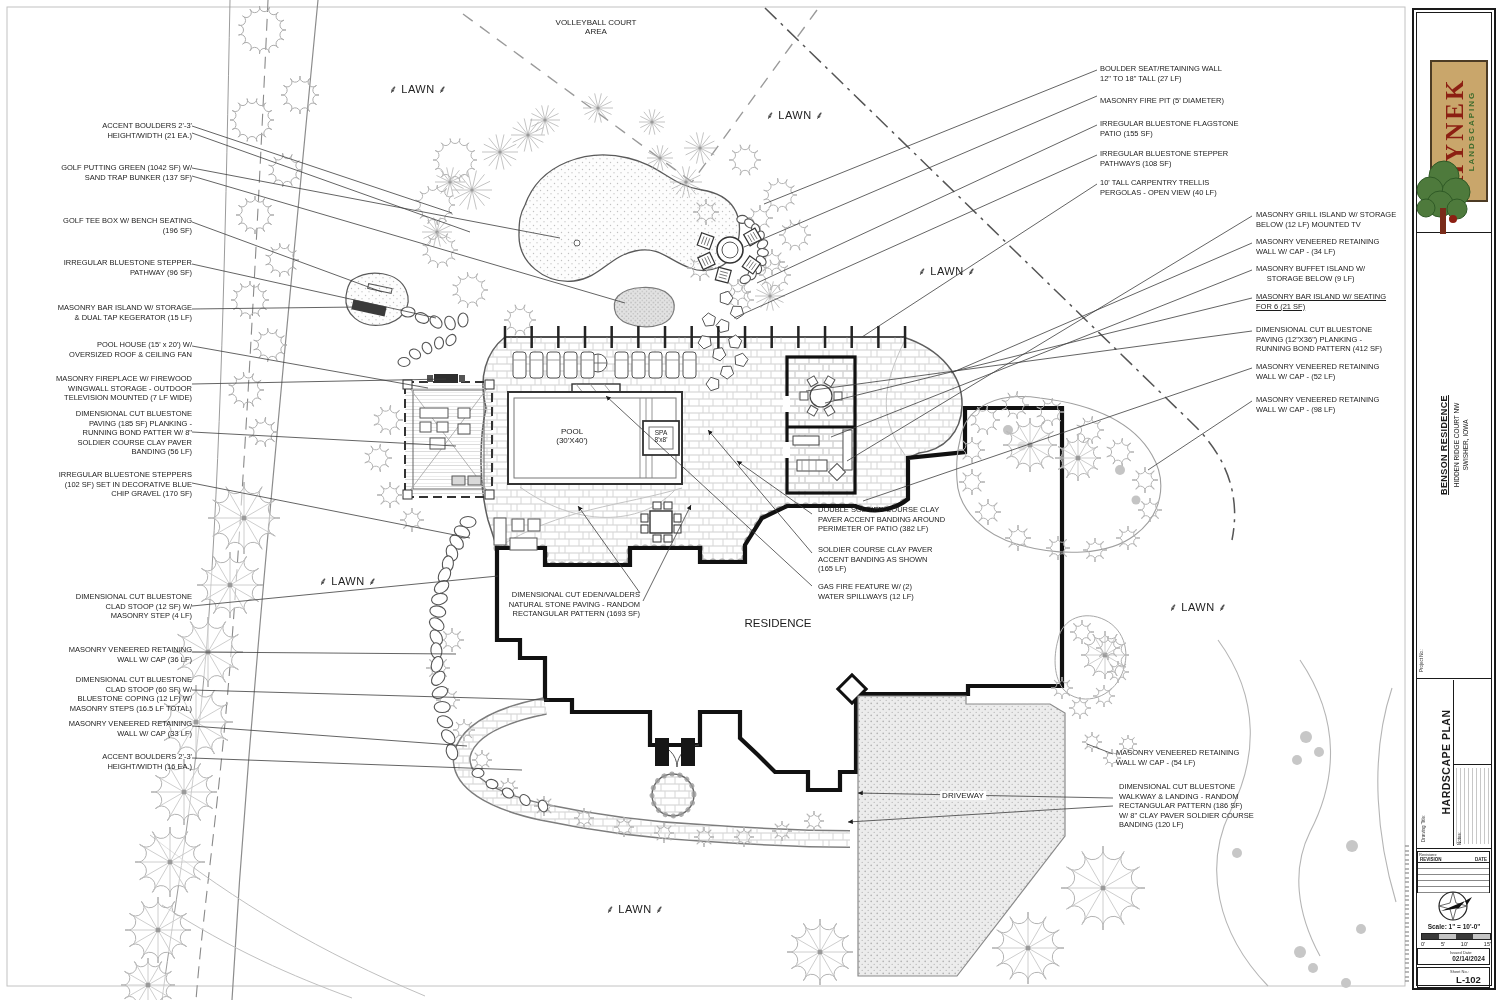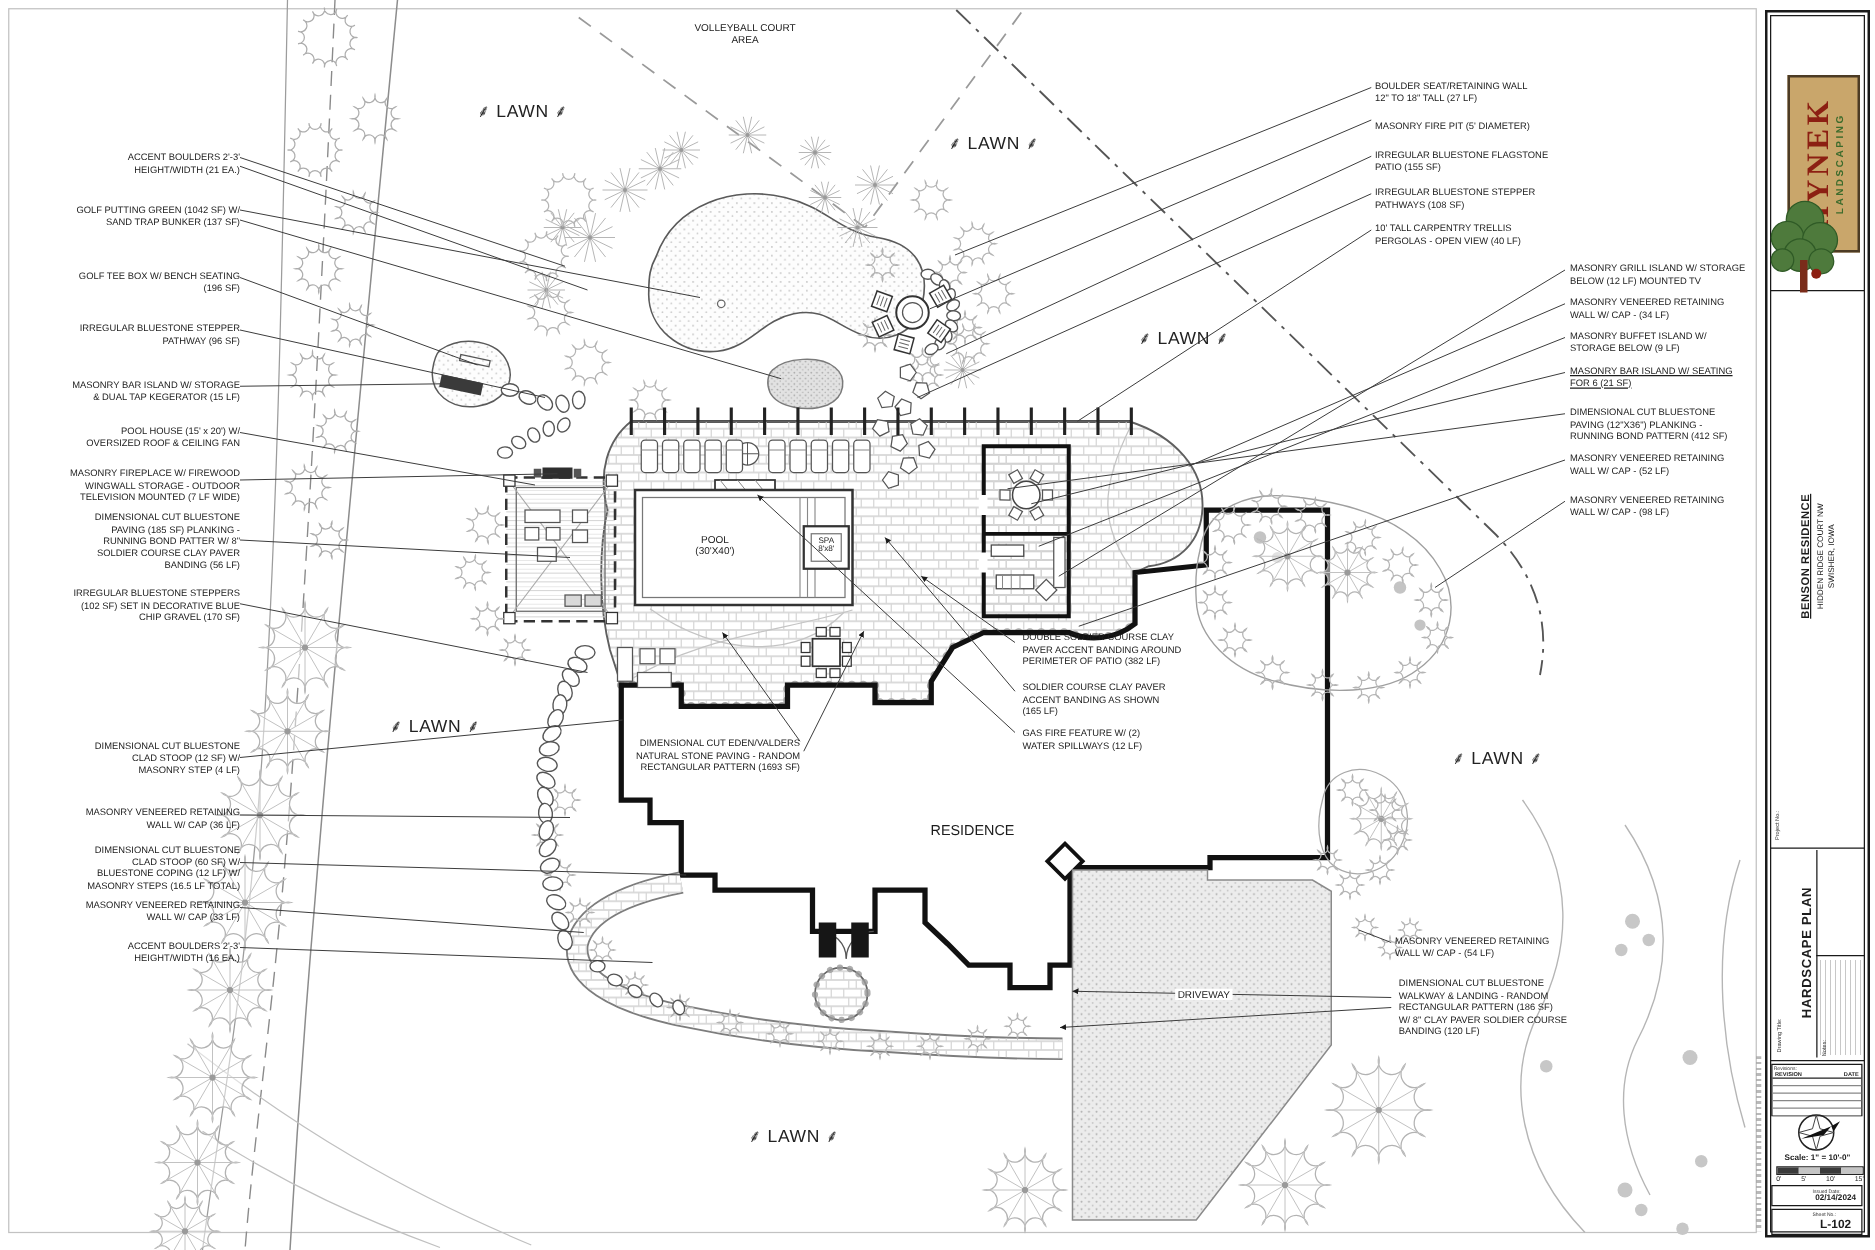--- a/index.html
+++ b/index.html
@@ -4,21 +4,21 @@
 <style>
   html,body{margin:0;padding:0;background:#fff;}
   .sheet{position:relative;width:1500px;height:1000px;background:#fff;overflow:hidden;
          font-family:"Liberation Sans",sans-serif;color:#1c1c1c;}
   #plan-svg{position:absolute;left:0;top:0;}
   .callout{position:absolute;font-size:7.5px;line-height:9.6px;white-space:pre-line;color:#1c1c1c;}
   .callout.r{text-align:right;}
   .callout.l{text-align:left;}
   .area-label{position:absolute;white-space:pre-line;text-align:center;transform:translate(-50%,0);color:#1c1c1c;}
   .area-label.boxed{background:#fff;padding:0 2px;}
-  .lawn{position:absolute;font-size:14px;letter-spacing:.5px;color:#222;transform:translate(-50%,-50%);}
+  .lawn{position:absolute;font-size:11px;letter-spacing:.5px;color:#222;transform:translate(-50%,-50%);}
   
   .tb-frame{position:absolute;left:1412px;top:8px;width:84px;height:982px;border:2px solid #1a1a1a;box-sizing:border-box;background:#fff;}
   .tb-frame .inner{position:absolute;inset:2px;border:1px solid #1a1a1a;}
   .tb-divider{position:absolute;left:1416px;width:76px;height:0;border-top:1.5px solid #1a1a1a;}
   .logo-card{position:absolute;left:1430px;top:202px;width:142px;height:58px;transform:rotate(-90deg);transform-origin:0 0;
              background:#c9a66b;border:2px solid #4c3b24;box-sizing:border-box;display:flex;flex-direction:column;
              align-items:center;justify-content:center;}
   .logo-name{font-family:"Liberation Serif",serif;font-weight:bold;font-size:25px;letter-spacing:3px;color:#8c1f12;line-height:24px;}
   .logo-tag{font-size:8px;font-weight:bold;letter-spacing:2px;color:#3c6b2c;}
   .proj-block{position:absolute;left:1434px;top:660px;width:430px;height:40px;transform:rotate(-90deg);transform-origin:0 0;
@@ -957,21 +957,21 @@
       <div class="callout l" style="top: 119px; left: 1100px;">IRREGULAR BLUESTONE FLAGSTONE
 PATIO (155 SF)</div>
       <div class="callout l" style="top: 149px; left: 1100px;">IRREGULAR BLUESTONE STEPPER
 PATHWAYS (108 SF)</div>
       <div class="callout l" style="top: 178px; left: 1100px;">10' TALL CARPENTRY TRELLIS
 PERGOLAS - OPEN VIEW (40 LF)</div>
       <div class="callout l" style="top: 210px; left: 1256px;">MASONRY GRILL ISLAND W/ STORAGE
 BELOW (12 LF) MOUNTED TV</div>
       <div class="callout l" style="top: 237px; left: 1256px;">MASONRY VENEERED RETAINING
 WALL W/ CAP - (34 LF)</div>
-      <div class="callout l" style="top: 264px; left: 1256px;">MASONRY BUFFET ISLAND W/
+      <div class="callout l" style="top: 264px; left: 1256px; text-align: center;">MASONRY BUFFET ISLAND W/
 STORAGE BELOW (9 LF)</div>
       <div class="callout l" style="top: 292px; left: 1256px; text-decoration: underline;">MASONRY BAR ISLAND W/ SEATING
 FOR 6 (21 SF)</div>
       <div class="callout l" style="top: 325px; left: 1256px;">DIMENSIONAL CUT BLUESTONE
 PAVING (12"X36") PLANKING -
 RUNNING BOND PATTERN (412 SF)</div>
       <div class="callout l" style="top: 362px; left: 1256px;">MASONRY VENEERED RETAINING
 WALL W/ CAP - (52 LF)</div>
       <div class="callout l" style="top: 395px; left: 1256px;">MASONRY VENEERED RETAINING
 WALL W/ CAP - (98 LF)</div>
@@ -992,21 +992,21 @@
 WALKWAY &amp; LANDING - RANDOM
 RECTANGULAR PATTERN (186 SF)
 W/ 8" CLAY PAVER SOLDIER COURSE
 BANDING (120 LF)</div>
       <div class="area-label" style="left: 596px; top: 18px; font-size: 8px;">VOLLEYBALL COURT
 AREA</div>
       <div class="area-label" style="left: 572px; top: 427px; font-size: 8px;">POOL
 (30'X40')</div>
       <div class="area-label" style="left: 661px; top: 429px; font-size: 6.5px;">SPA
 8'x8'</div>
-      <div class="area-label" style="left: 778px; top: 617px; font-size: 11.5px; margin-top: 42px;">RESIDENCE</div>
+      <div class="area-label" style="left: 778px; top: 617px; font-size: 11.5px;">RESIDENCE</div>
       <div class="area-label boxed" style="left: 963px; top: 791px; font-size: 8px;">DRIVEWAY</div>
       <div class="lawn" style="left: 418px; top: 88px;">⸙ LAWN ⸙</div>
       <div class="lawn" style="left: 795px; top: 114px;">⸙ LAWN ⸙</div>
       <div class="lawn" style="left: 947px; top: 270px;">⸙ LAWN ⸙</div>
       <div class="lawn" style="left: 348px; top: 580px;">⸙ LAWN ⸙</div>
       <div class="lawn" style="left: 1198px; top: 606px;">⸙ LAWN ⸙</div>
       <div class="lawn" style="left: 635px; top: 908px;">⸙ LAWN ⸙</div>
     </div>
 
 <div class="tb-frame">

